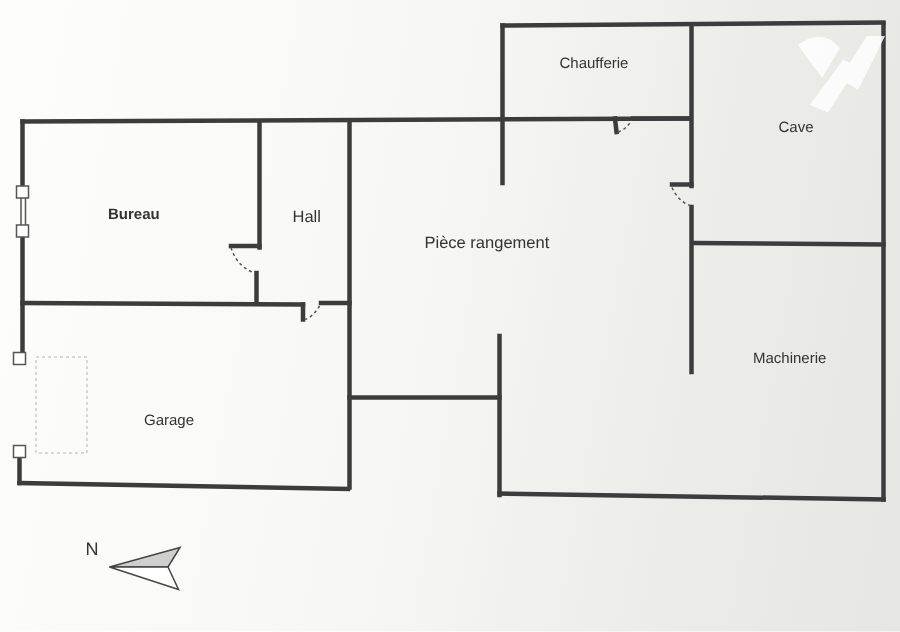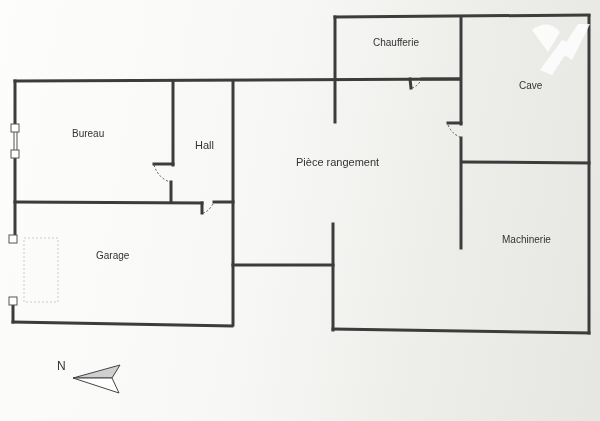--- a/index.html
+++ b/index.html
@@ -91,18 +91,18 @@
 
   <g fill="#ffffff" opacity="0.85">
     <path d="M532 30 Q548 18 560 32 L548 52 Z"></path>
     <path d="M560 52 L578 24 L590 24 L572 60 Z"></path>
     <path d="M540 70 L562 40 L572 44 L552 75 Z"></path>
   </g>
 </svg>
 
 <div class="label" style="left:373px; top:37px;text-align:right;">Chaufferie</div>
 <div class="label" style="left:519px; top:80px;">Cave</div>
-<div class="label" style="left:72px; top:128px;">Bureau</div>
+<div class="label" style="left:72px; top:138px;font-weight:bold;">Bureau</div>
 <div class="label hall" style="left:183px; top:139px;padding-left:12px;">Hall</div>
-<div class="label rangement" style="left:296px; top:156px;">Pièce rangement</div>
-<div class="label" style="left:96px; top:250px;">Garage</div>
+<div class="label rangement" style="left:283px; top:156px;">Pièce rangement</div>
+<div class="label" style="left:96px; top:275px;">Garage</div>
 <div class="label" style="left:502px; top:234px;text-align:center;">Machinerie</div>
 <div class="north-label" style="left:57px; top:359px;">N</div>
 
 </body></html>

